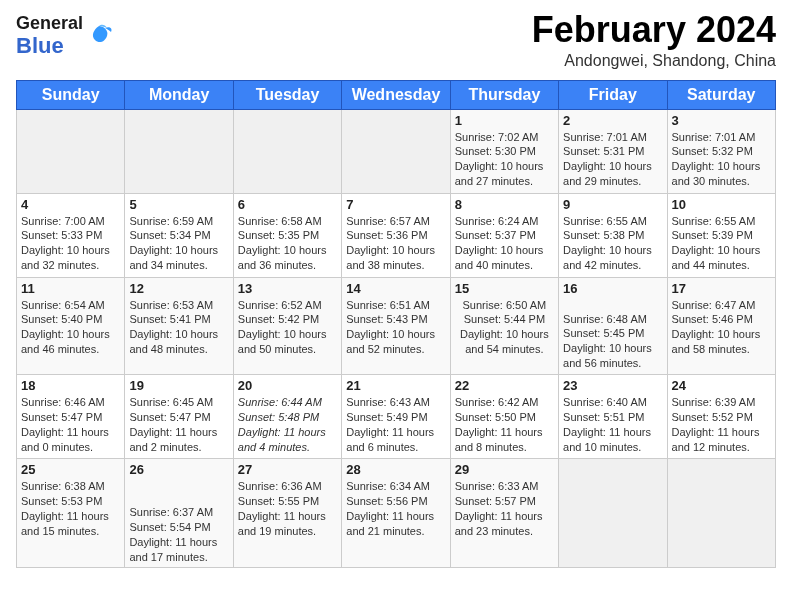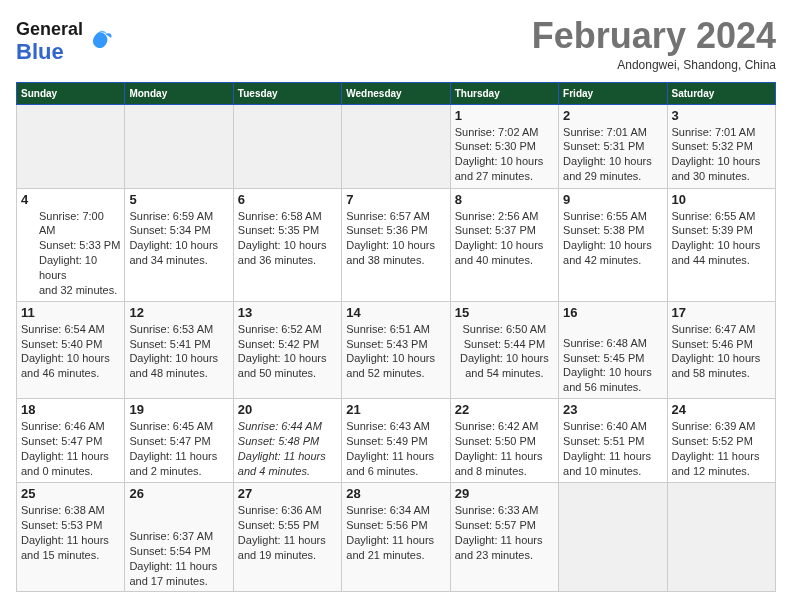--- a/index.html
+++ b/index.html
@@ -5,21 +5,21 @@
     * { margin: 0; padding: 0; box-sizing: border-box; }
     body {
       font-family: Arial, sans-serif;
       background: #fff;
       width: 792px;
       height: 612px;
       overflow: hidden;
     }
     .container {
       width: 792px;
-      padding: 16px 16px 8px 16px;
+      padding: 10px 16px 8px 16px;
     }
     .header {
       display: flex;
       align-items: flex-start;
       justify-content: space-between;
       margin-bottom: 10px;
     }
     .logo {
       display: flex;
       align-items: center;
@@ -44,40 +44,40 @@
       width: 28px;
       height: 28px;
       margin-left: 2px;
     }
     .title-block {
       text-align: right;
     }
     .month-year {
       font-size: 36px;
       font-weight: bold;
-      color: #737373;
+      color: #000000;
       line-height: 1.1;
     }
     .location {
-      font-size: 12px;
+      font-size: 16px;
       color: #333;
       margin-top: 2px;
     }
     table {
       width: 100%;
       border-collapse: collapse;
       table-layout: fixed;
     }
     thead th {
-      background-color: #14532d;
+      background-color: #3b82f6;
       color: #fff;
-      font-size: 10px;
+      font-size: 16px;
       font-weight: bold;
       padding: 5px 4px;
-      text-align: left;
+      text-align: center;
       border: 1px solid #2255bb;
     }
     tbody td {
       border: 1px solid #ccc;
       vertical-align: top;
       padding: 3px 4px;
       font-size: 9.5px;
       color: #222;
       height: 84px;
       background: #fff;
@@ -161,21 +161,21 @@
             <span class="day-number">3</span>
             <div class="cell-info" style="white-space: pre-line;">Sunrise: 7:01 AM
 Sunset: 5:32 PM
 Daylight: 10 hours
 and 30 minutes.</div>
           </td>
         </tr>
         <tr>
           <td>
             <span class="day-number">4</span>
-            <div class="cell-info" style="white-space: pre-line; margin-left: 18px;">Sunrise: 7:00 AM
+            <div class="cell-info" style="white-space: pre-line;">Sunrise: 7:00 AM
 Sunset: 5:33 PM
 Daylight: 10 hours
 and 32 minutes.</div>
           </td>
           <td>
             <span class="day-number">5</span>
             <div class="cell-info" style="white-space: pre-line;">Sunrise: 6:59 AM
 Sunset: 5:34 PM
 Daylight: 10 hours
 and 34 minutes.</div>
@@ -189,21 +189,21 @@
           </td>
           <td>
             <span class="day-number">7</span>
             <div class="cell-info" style="white-space: pre-line;">Sunrise: 6:57 AM
 Sunset: 5:36 PM
 Daylight: 10 hours
 and 38 minutes.</div>
           </td>
           <td>
             <span class="day-number">8</span>
-            <div class="cell-info" style="white-space: pre-line;">Sunrise: 2:56 AM
+            <div class="cell-info" style="white-space: pre-line;">Sunrise: 6:24 AM
 Sunset: 5:37 PM
 Daylight: 10 hours
 and 40 minutes.</div>
           </td>
           <td>
             <span class="day-number">9</span>
             <div class="cell-info" style="white-space: pre-line;">Sunrise: 6:55 AM
 Sunset: 5:38 PM
 Daylight: 10 hours
 and 42 minutes.</div>

